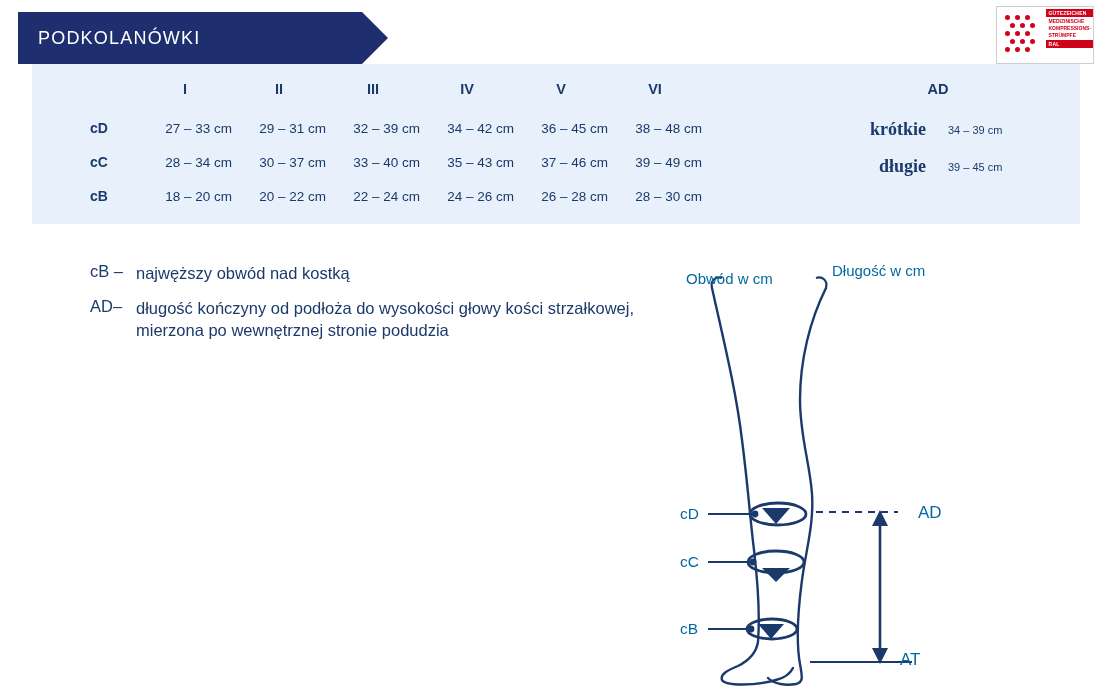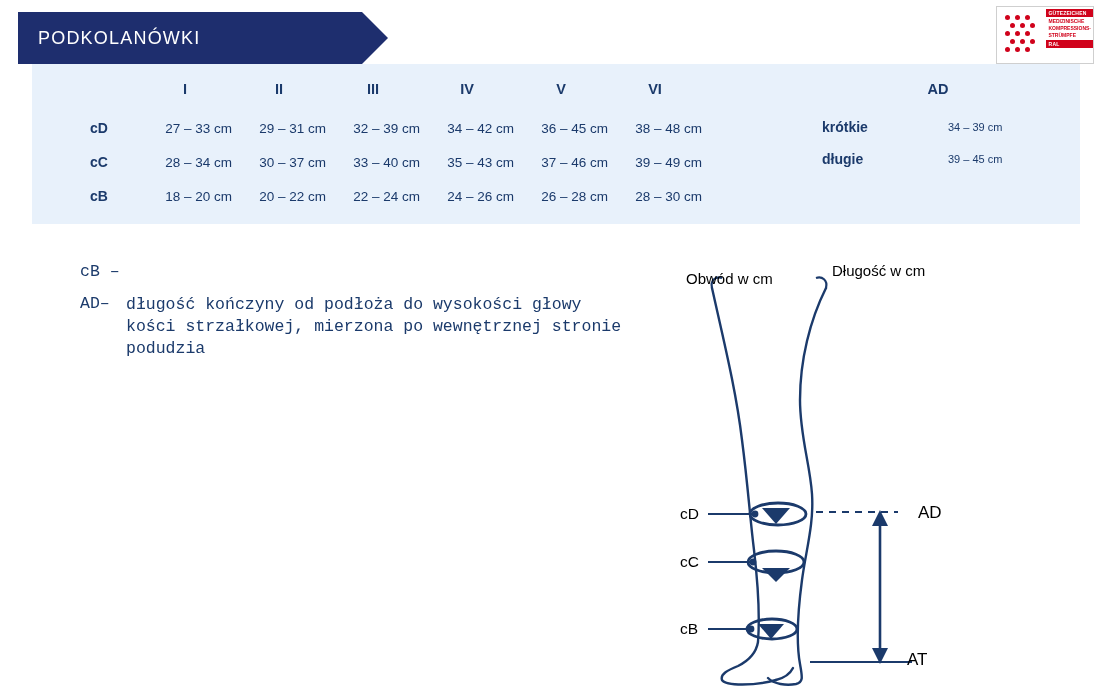--- a/index.html
+++ b/index.html
@@ -160,36 +160,37 @@
     width: 210px;
   }
   table.adtable td {
     font-size: 11px;
     color: #1b3a6b;
     padding: 8px 0;
     white-space: nowrap;
   }
   table.adtable td.ad-label {
     font-weight: bold;
-    font-size: 14px;
+    font-size: 18px;
+    text-align: right;
     padding-right: 22px;
     width: 104px;
+    font-family: Liberation Serif, serif;
   }
   table.adtable td.ad-val {
     text-align: left;
     width: 106px;
   }
 
   
   .legend {
     position: absolute;
-    left: 80px;
+    left: 90px;
     top: 262px;
     width: 560px;
-    font-family: Liberation Mono, monospace;
   }
   .legend-row {
     display: flex;
     margin-bottom: 13px;
   }
   .legend-key {
     width: 46px;
     font-size: 16.5px;
     color: #1b3a6b;
     flex-shrink: 0;
@@ -204,29 +205,29 @@
   .diagram {
     position: absolute;
     left: 650px;
     top: 250px;
     width: 440px;
     height: 440px;
   }
   .diagram-label {
     position: absolute;
     font-size: 15px;
-    color: #000000;
+    color: #0369a1;
   }
   .lbl-obwod { left: 36px; top: 20px; }
   .lbl-dlugosc { left: 182px; top: 12px; }
   .lbl-cd { left: 30px; top: 255px; font-size: 15.5px; }
   .lbl-cc { left: 30px; top: 303px; font-size: 15.5px; }
   .lbl-cb { left: 30px; top: 370px; font-size: 15.5px; }
   .lbl-ad { left: 268px; top: 253px; font-size: 17px; }
-  .lbl-at { left: 257px; top: 400px; font-size: 17px; }
+  .lbl-at { left: 250px; top: 400px; font-size: 17px; }
 </style>
 </head>
 <body>
 
 <div class="header-banner">
   <div class="title">PODKOLANÓWKI</div>
 </div>
 
 <div class="ral-logo">
   <div class="ral-dots">
@@ -315,20 +316,21 @@
         <td class="ad-label">długie</td>
         <td class="ad-val">39 – 45 cm</td>
       </tr>
     </tbody>
   </table>
 </div>
 
 <div class="legend">
   <div class="legend-row">
     <div class="legend-key">cB –</div>
+    <div class="legend-text">najwęższy obwód nad kostką</div>
   </div>
   <div class="legend-row">
     <div class="legend-key">AD–</div>
     <div class="legend-text">długość kończyny od podłoża do wysokości głowy kości strzałkowej, mierzona po wewnętrznej stronie podudzia</div>
   </div>
 </div>
 
 <div class="diagram">
 
   <svg width="440" height="440" viewBox="0 0 440 440">

